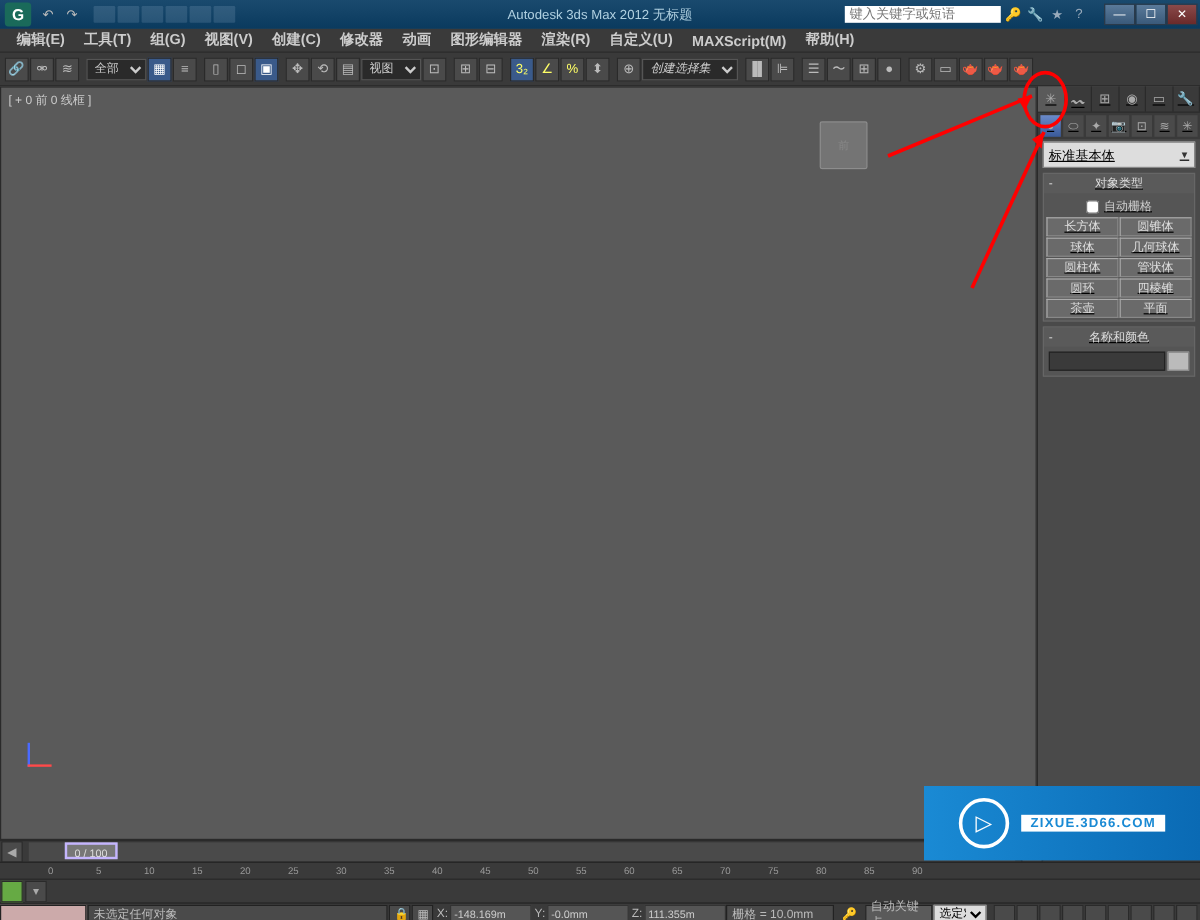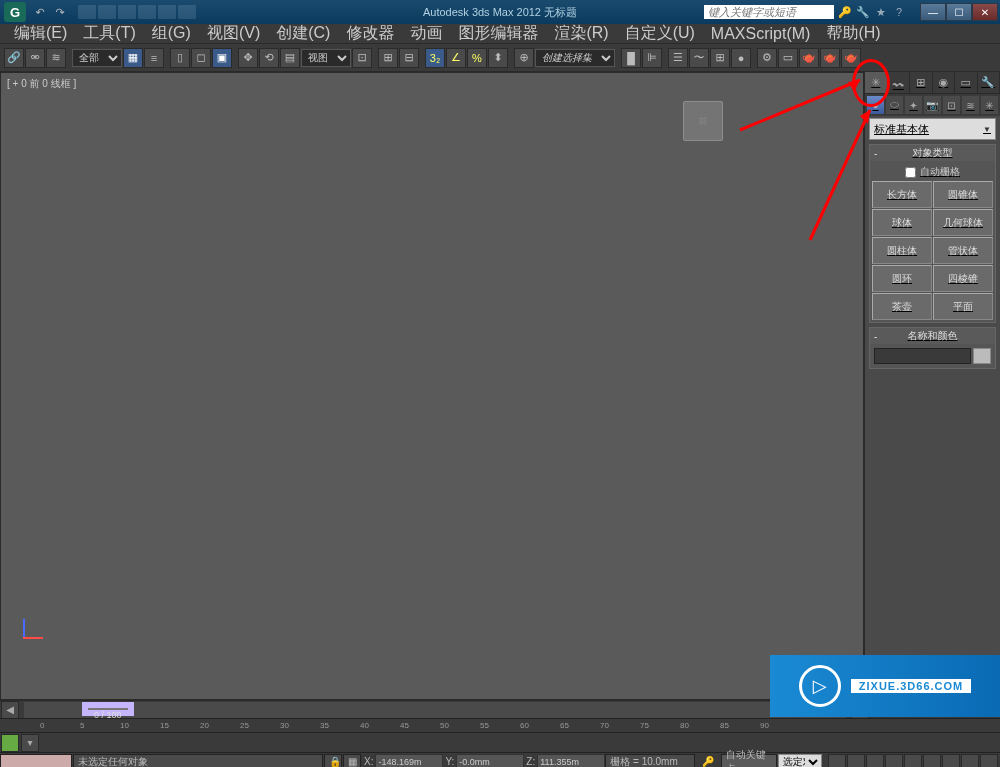--- a/index.html
+++ b/index.html
@@ -5,30 +5,30 @@
   * { box-sizing: border-box; margin: 0; padding: 0; font-family: "Microsoft YaHei", Arial, sans-serif; }
   body { width: 1000px; height: 767px; background: #4a4a4a; overflow: hidden; position: relative; }
 
   
   .titlebar { height: 24px; background: linear-gradient(to bottom, #1a4a6e, #0a3a5e); display: flex; align-items: center; color: #a0c0d0; font-size: 11px; position: relative; }
   .app-icon { width: 22px; height: 20px; background: #1a6a5a; margin: 2px 4px; border-radius: 3px; display: flex; align-items: center; justify-content: center; color: #fff; font-weight: bold; font-size: 13px; }
   .title-docs { display: flex; gap: 2px; margin-left: 8px; }
   .title-doc { width: 18px; height: 14px; background: rgba(200,220,240,0.15); border-radius: 1px; }
   .title-text { position: absolute; left: 50%; transform: translateX(-50%); color: #b0d0e0; }
   .title-right { margin-left: auto; display: flex; align-items: center; gap: 4px; padding-right: 2px; }
-  .search-box { background: #fff; border: none; height: 14px; width: 130px; font-size: 11px; padding: 0 4px; color: #888; font-style: italic; }
+  .search-box { background: #fff; border: none; height: 14px; width: 130px; font-size: 11px; padding: 0 4px; color: #888; }
   .title-icons { display: flex; gap: 4px; color: #9ab; }
   .title-icons span { width: 14px; text-align: center; }
   .win-btns { display: flex; margin-left: 10px; }
   .win-btn { width: 26px; height: 18px; background: linear-gradient(to bottom, #5a7a9a, #3a5a7a); border: 1px solid #2a3a4a; display: flex; align-items: center; justify-content: center; color: #fff; font-size: 10px; }
   .win-btn.close { background: linear-gradient(to bottom, #8a4a4a, #6a2a2a); }
 
   
   .menubar { height: 20px; background: #3a3a3a; display: flex; align-items: center; padding: 0 6px; border-bottom: 1px solid #2a2a2a; }
-  .menubar span { color: #ccc; font-size: 16px; padding: 2px 8px; cursor: default; }
+  .menubar span { color: #ccc; font-size: 12px; padding: 2px 8px; cursor: default; font-weight: bold; }
 
   
   .toolbar { height: 28px; background: #3a3a3a; display: flex; align-items: center; padding: 0 4px; border-bottom: 1px solid #2a2a2a; gap: 1px; }
   .tbtn { width: 20px; height: 20px; background: #4a4a4a; border: 1px solid #2a2a2a; display: flex; align-items: center; justify-content: center; color: #bbb; font-size: 11px; flex-shrink: 0; }
   .tbtn.blue { background: #3a5a8a; color: #fff; }
   .tbtn.dark { background: #3a3a3a; }
   .selset { background: #2a2a2a; border: 1px solid #555; height: 18px; width: 50px; color: #ccc; font-size: 10px; padding: 0 2px; }
   .selset2 { width: 80px; font-style: italic; }
   .sep { width: 4px; }
 
@@ -51,34 +51,34 @@
   .rp-subtab.active { background: linear-gradient(to bottom, #6a8aca, #3a5a9a); }
   .rp-dropdown { margin: 2px 4px; height: 22px; background: #ddd; border: 1px solid #888; font-size: 11px; padding: 0 4px; display: flex; align-items: center; justify-content: space-between; }
   .rp-dropdown::after { content: "▼"; font-size: 8px; color: #333; }
   .rollout { margin: 2px 4px; border: 1px solid #666; background: #555; }
   .rollout-header { height: 16px; background: #5a5a5a; color: #ddd; font-size: 10px; display: flex; align-items: center; justify-content: center; position: relative; }
   .rollout-header::before { content: "-"; position: absolute; left: 4px; color: #ddd; }
   .rollout-body { padding: 2px; }
   .checkbox-row { display: flex; align-items: center; justify-content: center; gap: 4px; font-size: 10px; color: #ccc; padding: 2px; }
   .checkbox-row input { width: 11px; height: 11px; }
   .btn-grid { display: grid; grid-template-columns: 1fr 1fr; gap: 1px; }
-  .obj-btn { height: 27px; background: #6a6a6a; border: 1px solid #888; border-top-color: #aaa; border-left-color: #aaa; color: #ddd; font-size: 10px; display: flex; align-items: center; justify-content: center; cursor: default; }
+  .obj-btn { height: 16px; background: #6a6a6a; border: 1px solid #888; border-top-color: #aaa; border-left-color: #aaa; color: #ddd; font-size: 10px; display: flex; align-items: center; justify-content: center; cursor: default; }
   .color-row { display: flex; gap: 2px; padding: 2px; }
   .name-input { flex: 1; height: 16px; background: #3a3a3a; border: 1px solid #222; }
   .color-swatch { width: 18px; height: 16px; background: #bbb; border: 1px solid #888; }
 
   
   .red-circle { position: absolute; top: 59px; right: 110px; width: 38px; height: 48px; border: 3px solid #ff0000; border-radius: 50%; pointer-events: none; z-index: 100; }
   .red-arrow { position: absolute; pointer-events: none; z-index: 99; }
   .red-arrow svg { overflow: visible; }
 
   
   .timeline-area { height: 18px; background: #3a3a3a; display: flex; align-items: center; position: relative; border-top: 1px solid #2a2a2a; }
   .time-slider { flex: 1; height: 16px; background: #4a4a4a; position: relative; margin: 0 4px; }
-  .time-handle { position: absolute; left: 30px; top: 0; height: 14px; background: #777; border: 6px solid #c4b5fd; font-size: 9px; color: #ddd; padding: 0 6px; line-height: 14px; margin-left: 28px; }
+  .time-handle { position: absolute; left: 30px; top: 0; height: 14px; background: #777; border: 2px solid #c4b5fd; font-size: 9px; color: #ddd; padding: 0 6px; line-height: 14px; }
   .scroll-right { width: 130px; height: 14px; background: #4a4a4a; }
 
   .ruler { height: 14px; background: #3a3a3a; display: flex; align-items: flex-end; position: relative; font-size: 8px; color: #999; padding: 0 40px 0 40px; border-top: 1px solid #222; }
   .ruler-tick { position: absolute; bottom: 2px; }
 
   
   .trackbar { height: 20px; background: #3a3a3a; display: flex; align-items: center; border-top: 1px solid #222; }
   .track-btn { width: 18px; height: 18px; background: #4a4a4a; border: 1px solid #2a2a2a; margin: 0 1px; color: #aaa; font-size: 10px; display: flex; align-items: center; justify-content: center; }
   .status1, .status2 { height: 18px; background: #3a3a3a; display: flex; align-items: center; font-size: 10px; color: #bbb; border-top: 1px solid #222; }
   .status-cell { border: 1px solid #222; background: #4a4a4a; height: 16px; padding: 0 4px; display: flex; align-items: center; margin-right: 1px; }

